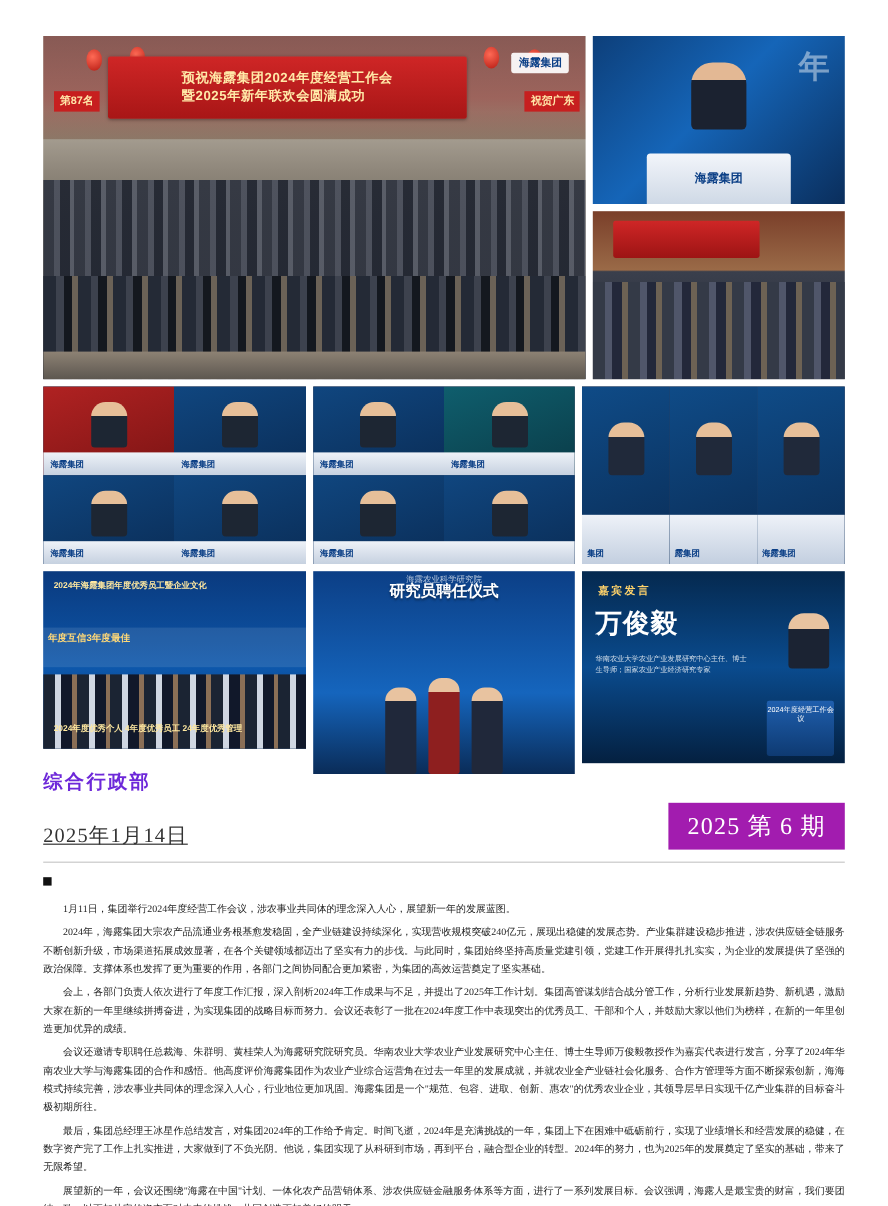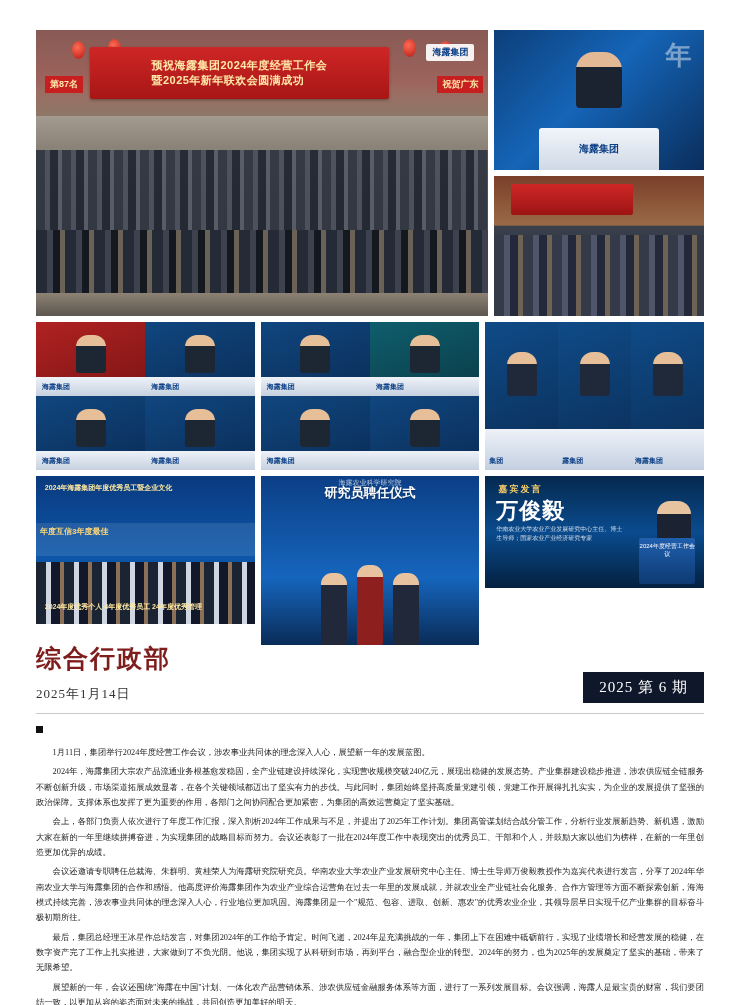--- a/index.html
+++ b/index.html
@@ -251,21 +251,21 @@
     width: 26px; height: 72px;
     background: linear-gradient(180deg,#e8c3a0 0 16%, #20283a 16% 100%);
     border-radius: 11px 11px 2px 2px;
   }
   .p-ceremony .trio .mid {
     height: 80px;
     background: linear-gradient(180deg,#e8c3a0 0 15%, #8e1f1f 15% 100%);
   }
 
   .p-guest {
-    width: 220px; height: 112px;
+    width: 220px; height: 160px;
     background: linear-gradient(180deg,#05294f 0%, #0a4b8e 50%, #042040 100%);
     position: relative;
   }
   .p-guest .tag {
     position: absolute; left: 6%; top: 6%;
     color: #ffd36b; font-size: 9px; font-weight: bold; letter-spacing: 2px;
   }
   .p-guest .name {
     position: absolute; left: 5%; top: 18%;
     color: #ffffff; font-size: 22px; font-weight: bold; letter-spacing: 1px;
@@ -292,36 +292,37 @@
   
   .head-block {
     margin-top: 18px;
     display: flex;
     align-items: flex-end;
     justify-content: space-between;
     width: 668px;
   }
   .dept-name {
     font-family: Liberation Mono, monospace;
-    font-size: 25px;
+    font-size: 16px;
     font-weight: bold;
     letter-spacing: 2px;
-    color: #7f1d1d;
+    color: #6d28d9;
   }
   .dept-date {
     font-family: "Liberation Serif", serif;
-    font-size: 13px;
+    font-size: 17px;
     color: #333;
-    margin-top: 10px;
+    margin-top: 22px;
     letter-spacing: 1px;
+    text-decoration: underline;
   }
   .issue-badge {
-    background: #0f172a;
+    background: #a21caf;
     color: #fff;
-    font-size: 15px;
+    font-size: 20px;
     font-family: "Liberation Serif", serif;
     padding: 6px 16px;
     letter-spacing: 1px;
     white-space: nowrap;
     text-align: right;
   }
   .divider {
     width: 668px;
     height: 1px;
     background: #c9c9c9;

